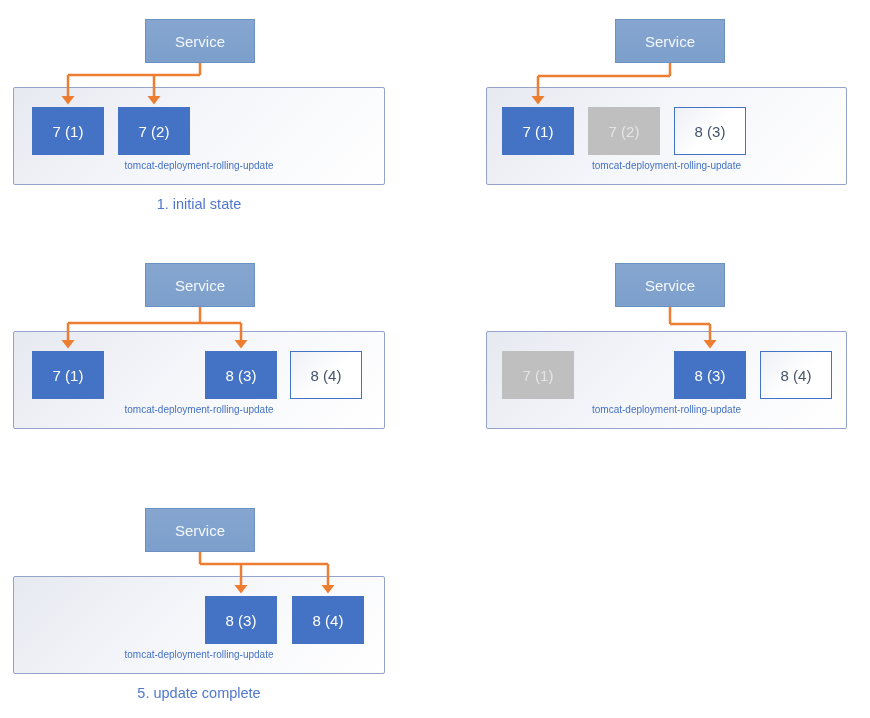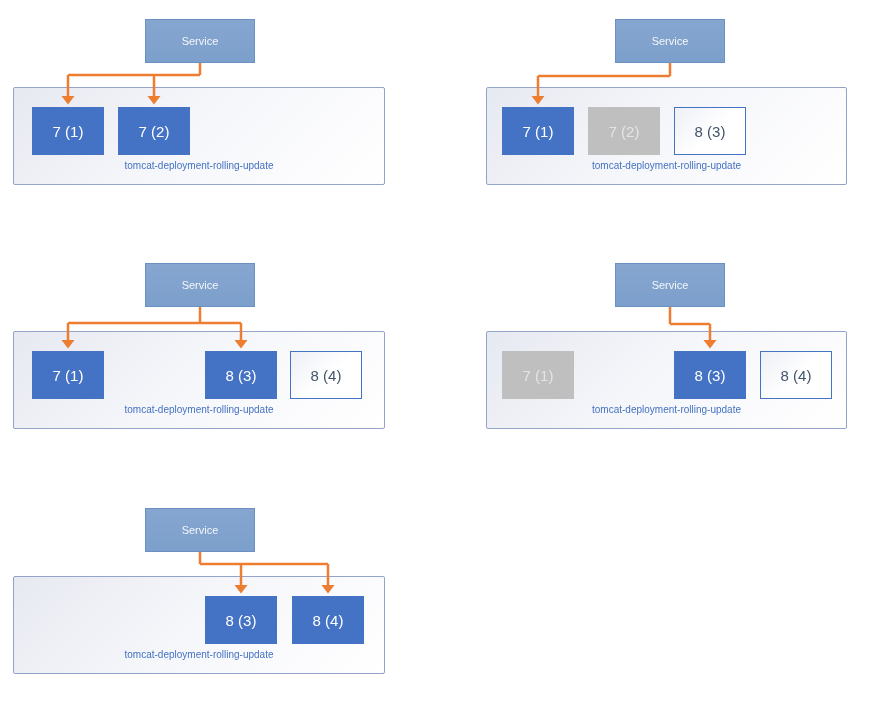--- a/index.html
+++ b/index.html
@@ -14,21 +14,21 @@
   .panel { position: absolute; width: 435px; height: 240px; }
   .arrows { position: absolute; left: 0; top: 0; width: 435px; height: 240px; pointer-events: none; }
 
   .service-box {
     position: absolute;
     left: 145px; top: 19px; width: 110px; height: 44px;
     background: linear-gradient(180deg, #86a6d0 0%, #7c9fcb 100%);
     border: 1px solid var(--service-border, #6b91c2);
     box-sizing: border-box;
     color: #f4f7fb;
-    font-size: 11px;
+    font-size: 15px;
     display: flex; align-items: center; justify-content: center;
   }
 
   .deploy-box {
     position: absolute;
     top: 87px; height: 98px;
     background: linear-gradient(135deg, #e7e9f1 0%, #f5f6fa 45%, #ffffff 100%);
     border: 1px solid #93a3c9;
     border-radius: 2px;
     box-sizing: border-box;
@@ -72,20 +72,21 @@
 </head>
 <body>
 
 <div id="canvas">
     <div class="panel" style="left: 0px; top: 0px;">
       <div class="deploy-box" style="left: 13px; width: 372px;"></div>
       <div class="service-box">Service</div>
       <div class="pod active" style="left: 32px;">7 (1)</div>
       <div class="pod active" style="left: 118px;">7 (2)</div>
       <div class="deploy-label" style="left: 13px; width: 372px;">tomcat-deployment-rolling-update</div>
+      <div class="caption" style="left: 13px; width: 372px;">1. initial state</div>
       <svg class="arrows" viewBox="0 0 435 240">
         <path d="M200,63 V75 M68,75 H200 M68,75 V96 M154,75 V96" fill="none" stroke="#ED7D31" stroke-width="2.5"></path>
         <polygon points="61.5,96 74.5,96 68,104.5" fill="#ED7D31"></polygon>
         <polygon points="147.5,96 160.5,96 154,104.5" fill="#ED7D31"></polygon>
       </svg>
     </div>
     <div class="panel" style="left: 470px; top: 0px;">
       <div class="deploy-box" style="left: 16px; width: 361px;"></div>
       <div class="service-box">Service</div>
       <div class="pod active" style="left: 32px;">7 (1)</div>
@@ -121,19 +122,20 @@
         <path d="M200,63 V80 M200,80 H240 M240,80 V96" fill="none" stroke="#ED7D31" stroke-width="2.5"></path>
         <polygon points="233.5,96 246.5,96 240,104.5" fill="#ED7D31"></polygon>
       </svg>
     </div>
     <div class="panel" style="left: 0px; top: 489px;">
       <div class="deploy-box" style="left: 13px; width: 372px;"></div>
       <div class="service-box">Service</div>
       <div class="pod active" style="left: 205px;">8 (3)</div>
       <div class="pod active" style="left: 292px;">8 (4)</div>
       <div class="deploy-label" style="left: 13px; width: 372px;">tomcat-deployment-rolling-update</div>
+      <div class="caption" style="left: 13px; width: 372px;">5. update complete</div>
       <svg class="arrows" viewBox="0 0 435 240">
         <path d="M200,63 V75 M200,75 H328 M241,75 V96 M328,75 V96" fill="none" stroke="#ED7D31" stroke-width="2.5"></path>
         <polygon points="234.5,96 247.5,96 241,104.5" fill="#ED7D31"></polygon>
         <polygon points="321.5,96 334.5,96 328,104.5" fill="#ED7D31"></polygon>
       </svg>
     </div>
   </div>
 
 </body></html>

